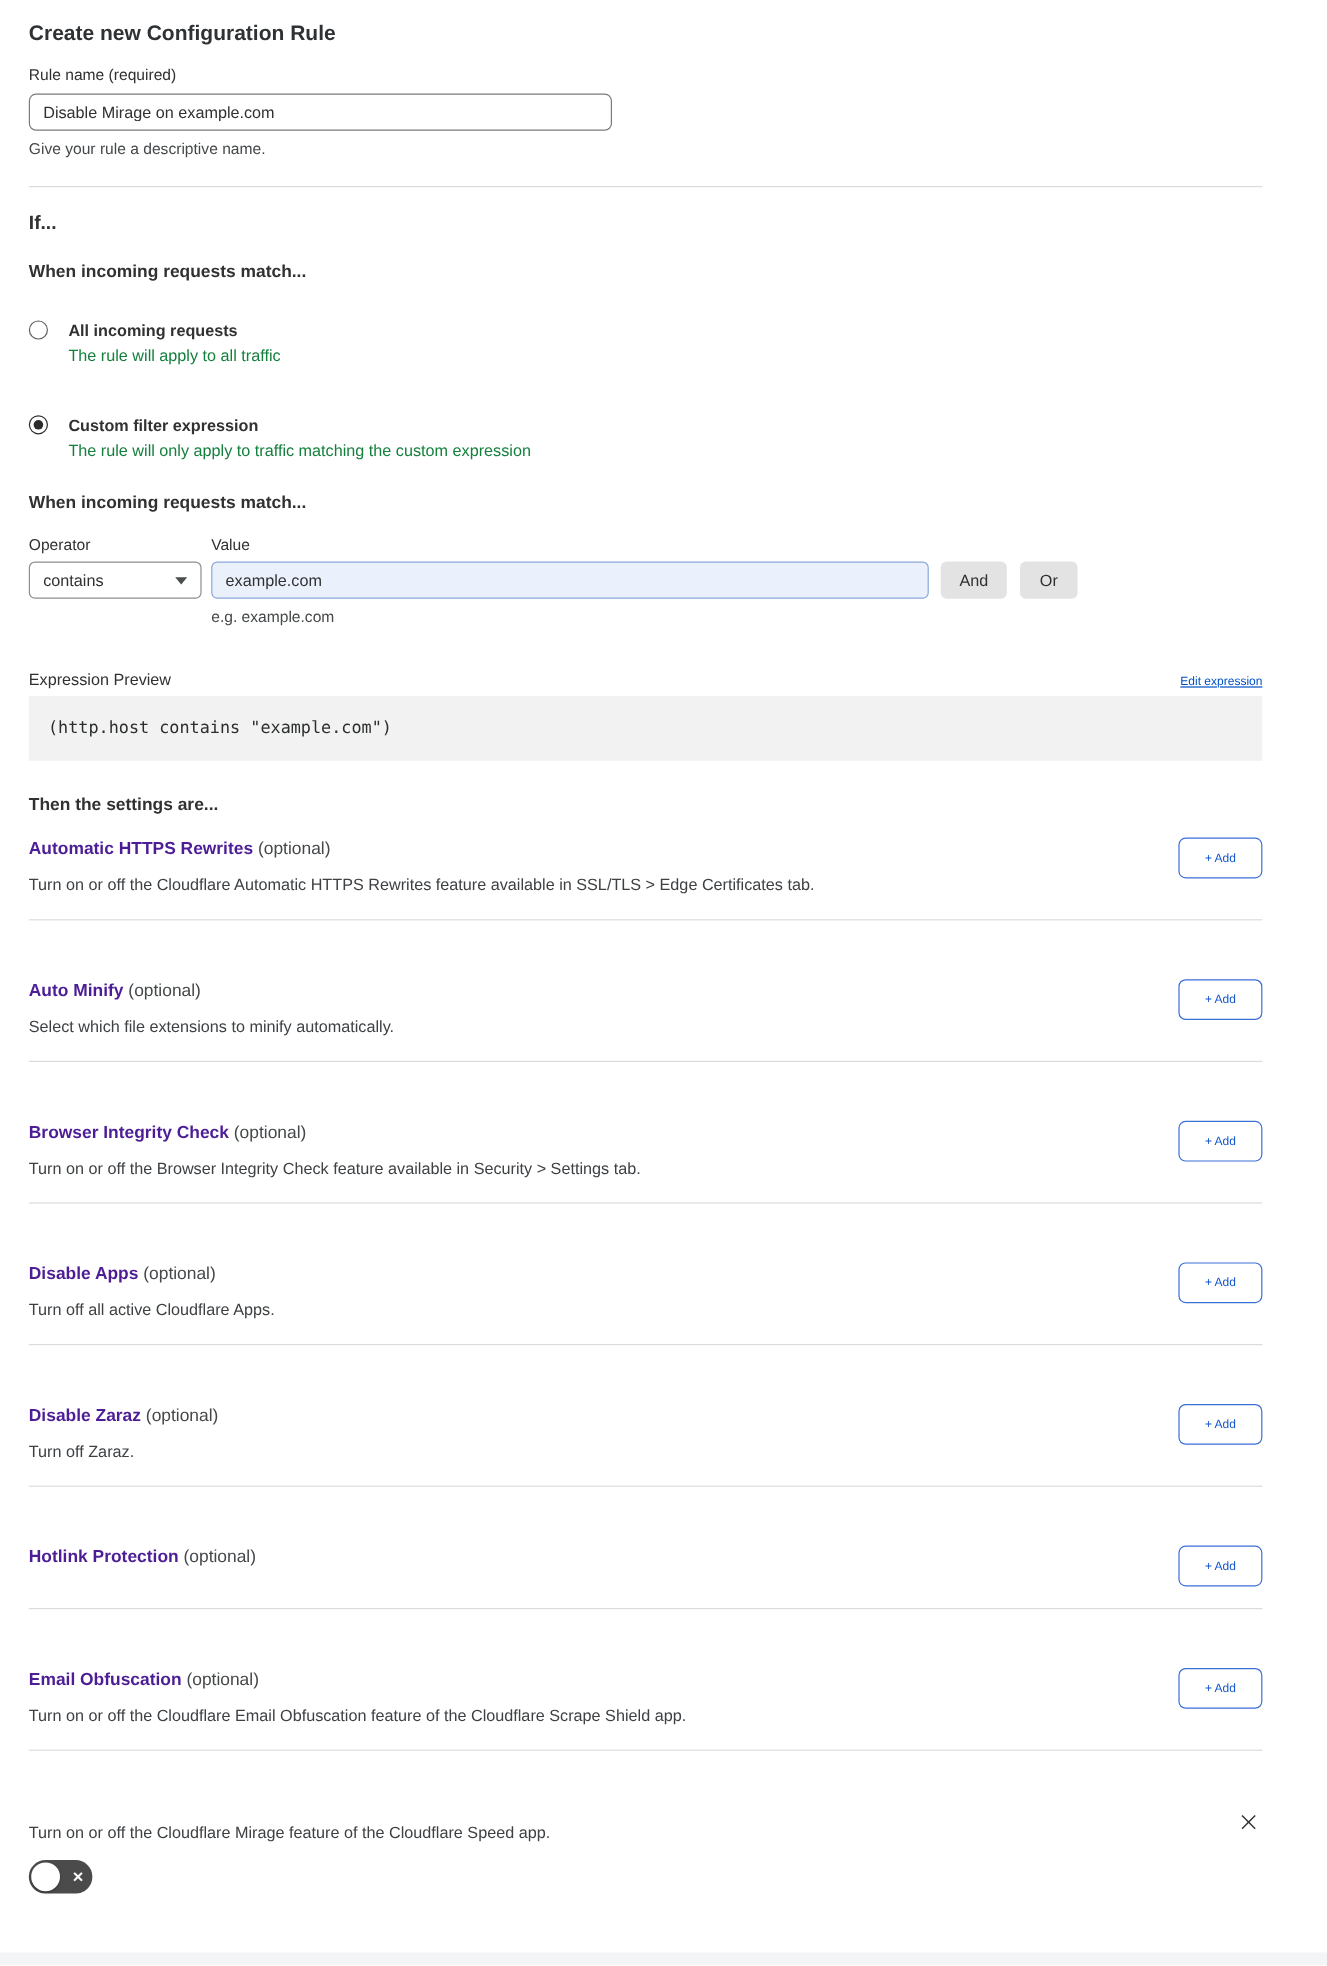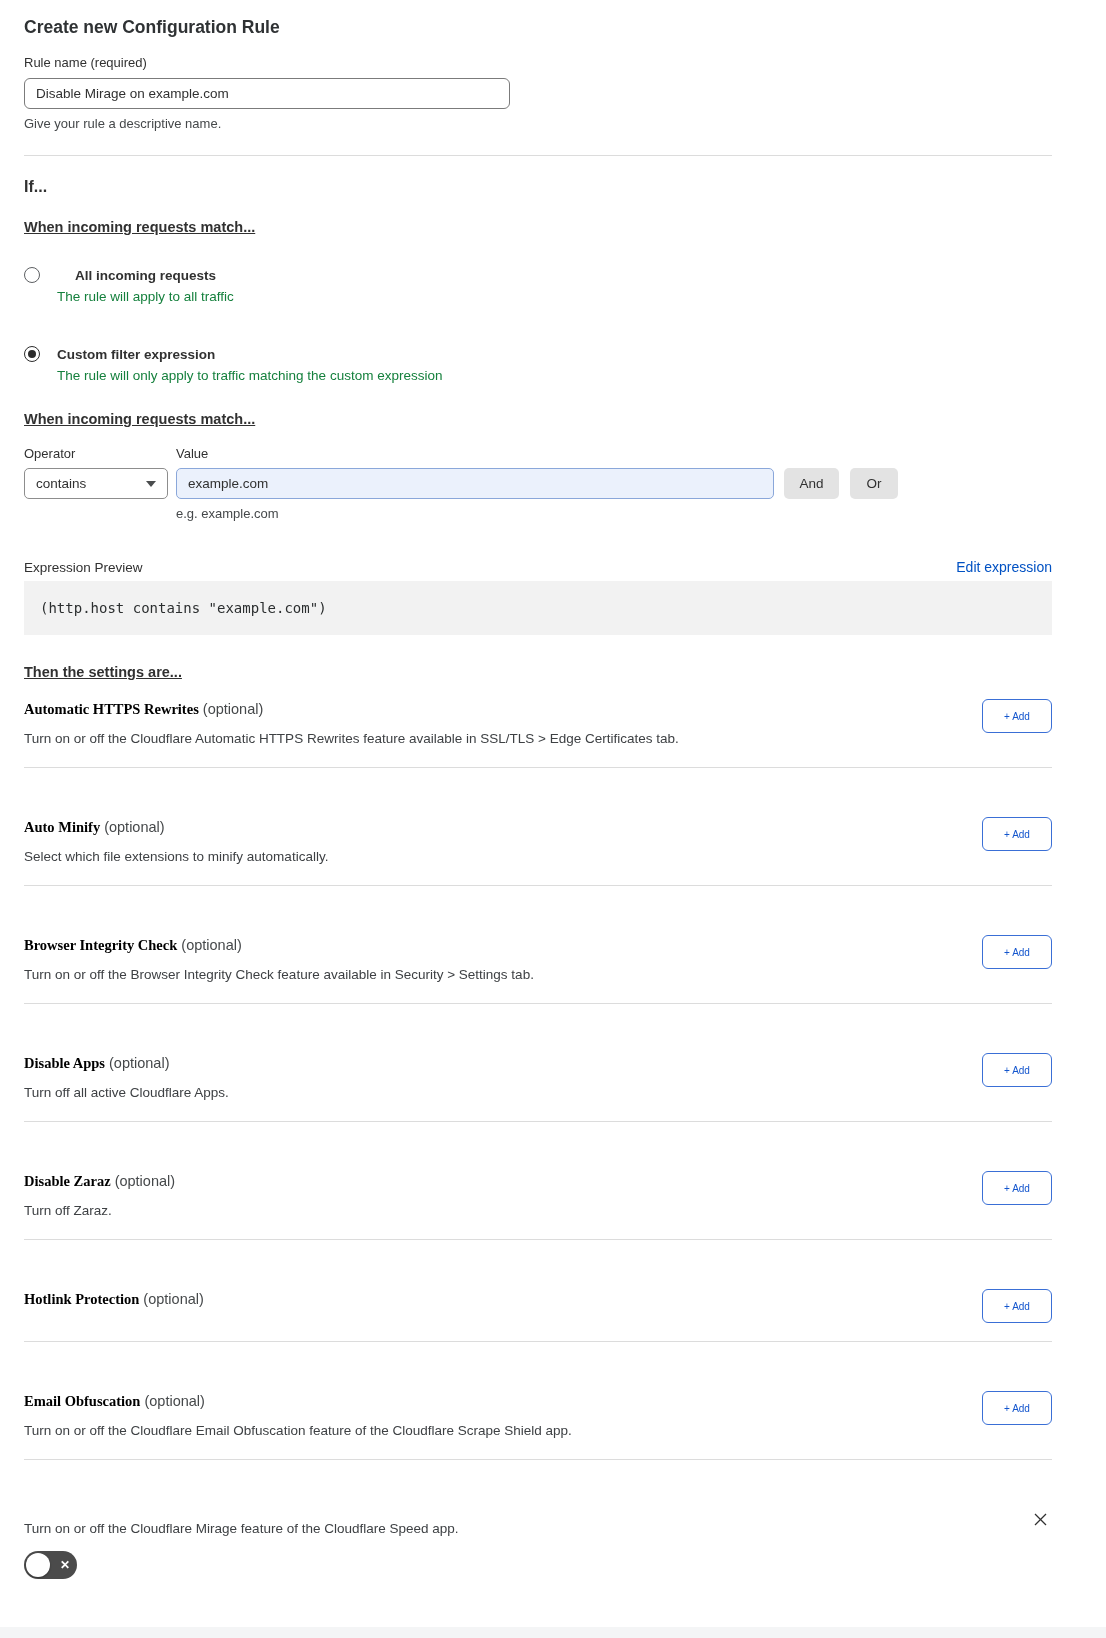--- a/index.html
+++ b/index.html
@@ -20,24 +20,24 @@
   .text-input {
     display: block; margin-top: 7px; width: 486px; height: 31px;
     border: 1px solid #7b7b7b; border-radius: 6px; padding: 0 11px;
     font-family: "Liberation Sans", sans-serif; font-size: 13.5px; color: #313131; background: #fff;
   }
   .helper { margin-top: 7px; font-size: 13px; line-height: 16px; color: #45484a; }
 
   hr.divider { border: none; border-top: 1px solid #dcdcdc; margin: 23px 0 0 0; }
 
   h2.if-heading { margin: 21px 0 0 0; font-size: 16px; line-height: 19px; font-weight: 700; }
-  h3.sub-heading { margin: 22px 0 0 0; font-size: 14.5px; line-height: 18px; font-weight: 700; text-decoration: underline; }
+  h3.sub-heading { margin: 22px 0 0 0; font-size: 14.5px; line-height: 18px; font-weight: 700; }
 
   .radio-option { display: flex; align-items: flex-start; }
-  .radio-option.first { margin-top: 30px; text-align: center; }
+  .radio-option.first { margin-top: 30px; }
   .radio-option.second { margin-top: 38px; }
   .radio-circle {
     flex: 0 0 16px; width: 16px; height: 16px; border-radius: 50%;
     border: 1.5px solid #5d6063; margin-right: 17px; margin-top: 1px; position: relative; background: #fff;
   }
   .radio-circle.checked { border-color: #2c2c2c; }
   .radio-circle.checked::after {
     content: ""; position: absolute; left: 50%; top: 50%; transform: translate(-50%,-50%);
     width: 8px; height: 8px; border-radius: 50%; background: #2c2c2c;
   }
@@ -61,32 +61,32 @@
   }
   .gray-btn {
     height: 31px; margin-top: 21px; padding: 0 14px; background: #e3e3e3; border: none; border-radius: 5px;
     font-family: "Liberation Sans", sans-serif; font-size: 13.5px; color: #313131; cursor: pointer;
   }
   .gray-btn.and { margin-right: 11px; min-width: 55px; }
   .gray-btn.or { min-width: 48px; }
 
   .expr-row { margin-top: 37px; display: flex; justify-content: space-between; align-items: baseline; }
   .expr-label { font-size: 13.5px; }
-  .edit-link { font-size: 14px; color: #0051c3; cursor: pointer; }
+  .edit-link { font-size: 10px; color: #0051c3; text-decoration: underline; cursor: pointer; }
   .expr-box {
     margin-top: 6px; background: #f2f2f2; padding: 18px 16px; 
     font-family: "DejaVu Sans Mono", monospace; font-size: 14px; line-height: 18px; color: #2b2e2f;
   }
 
   h3.then-heading { margin-top: 28px; }
 
   .setting { display: flex; justify-content: space-between; align-items: flex-start; margin-top: 49px; }
   .setting.first { margin-top: 18px; }
   .setting-title { font-size: 14.5px; line-height: 20px; }
-  .setting-title strong { font-weight: 700; color: #000000; font-family: Liberation Serif, serif; }
+  .setting-title strong { font-weight: 700; color: #4c1d95; }
   .setting-title .opt { font-weight: 400; color: #45484a; }
   .setting-desc { margin: 10px 0 0 0; font-size: 13.5px; line-height: 20px; color: #3e4144; }
   .setting-divider { border: none; border-top: 1px solid #dcdcdc; margin: 18px 0 0 0; }
   .add-btn {
     flex: 0 0 auto; height: 34px; min-width: 70px; padding: 0 15px; background: #fff;
     border: 1px solid #3a6fd6; border-radius: 6px; color: #1355cd;
     font-family: "Liberation Sans", sans-serif; font-size: 10px; cursor: pointer;
   }
   .close-btn { flex: 0 0 auto; margin-top: 3px; margin-right: 4px; background: none; border: none; padding: 0; cursor: pointer; line-height: 0; }
 

